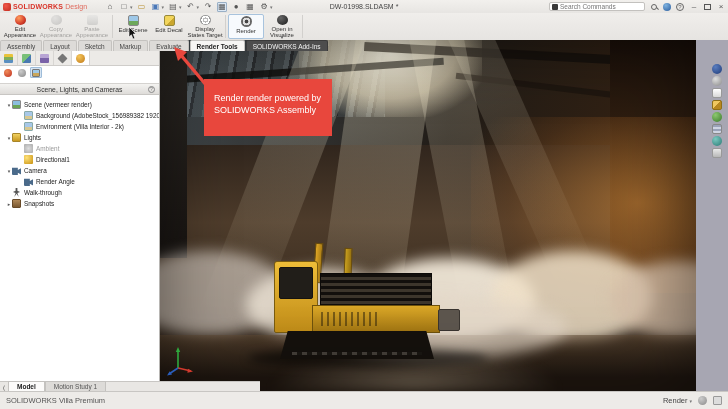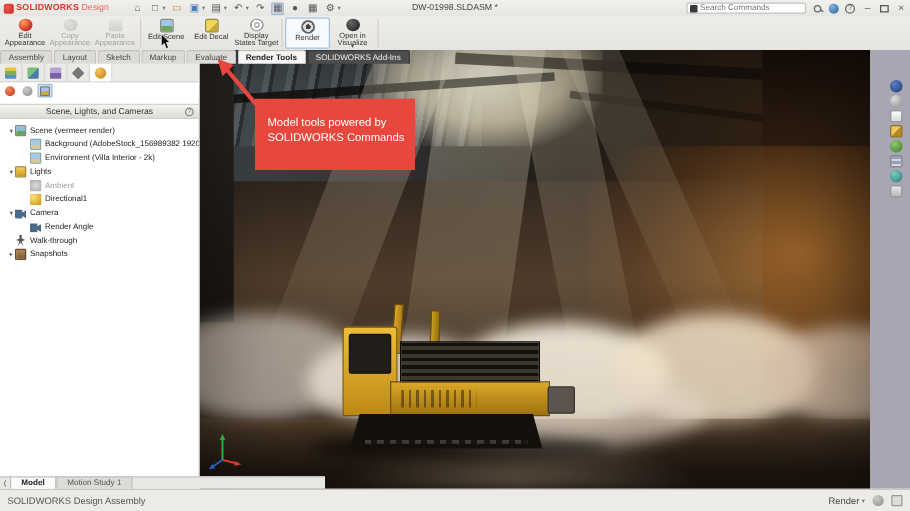--- a/index.html
+++ b/index.html
@@ -438,36 +438,36 @@
       <span class="vti vt3"></span>
       <span class="vti vt4"></span>
       <span class="vti vt5"></span>
       <span class="vti vt6"></span>
       <span class="vti vt7"></span>
       <span class="vti vt8"></span>
     </div>
   </div>
 
   <div class="callout">
-    <span>Model tools powered by</span><br>
-    <span>SOLIDWORKS Commands</span>
+    <span>Render render powered by</span><br>
+    <span>SOLIDWORKS Assembly</span>
   </div>
   <svg class="ann-arrow" width="120" height="70" viewBox="0 0 120 70">
     <line x1="52" y1="52" x2="20" y2="14" stroke="#e8473d" stroke-width="3.4"></line>
     <polygon points="14,7 27,12 18,21" fill="#e8473d"></polygon>
   </svg>
 
   <div class="doctabs">
     <span class="dt-scroll">⟨</span>
     <span class="dtab active">Model</span>
     <span class="dtab">Motion Study 1</span>
   </div>
 
   <div class="statusbar">
-    <span>SOLIDWORKS Design Assembly</span>
+    <span>SOLIDWORKS Villa Premium</span>
     <div class="status-right">
       <span class="units">
         <span>Render</span>
         <span class="caret">▾</span>
       </span>
       <span class="sb-ic2"></span>
       <span class="sb-ic"></span>
     </div>
   </div>
 

